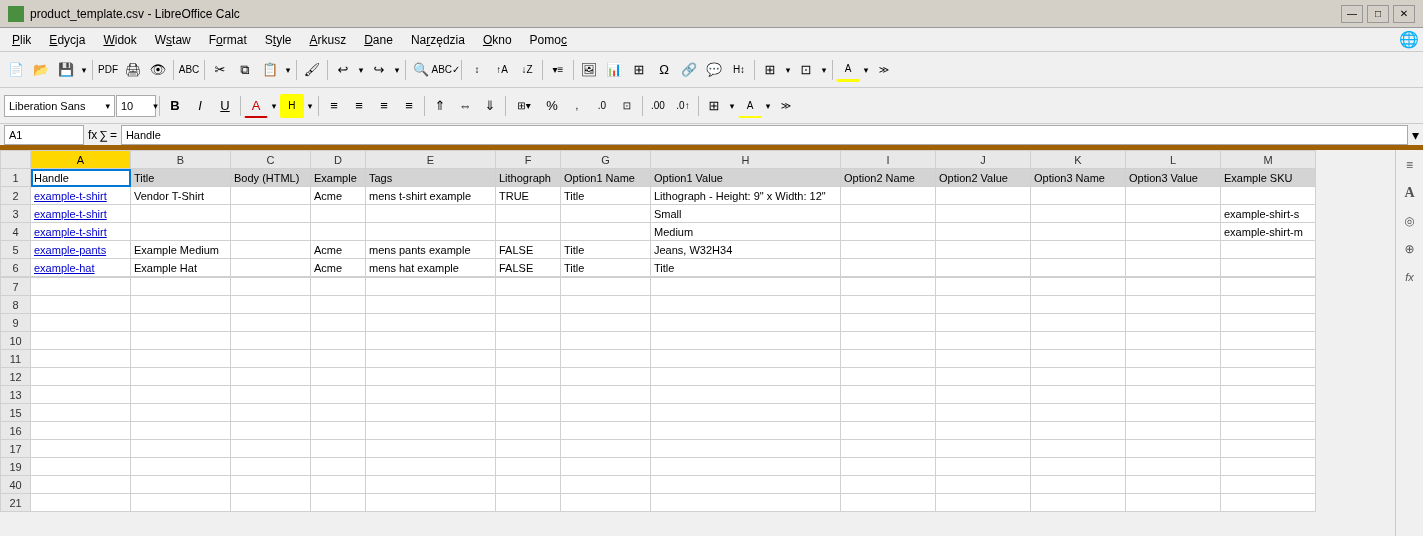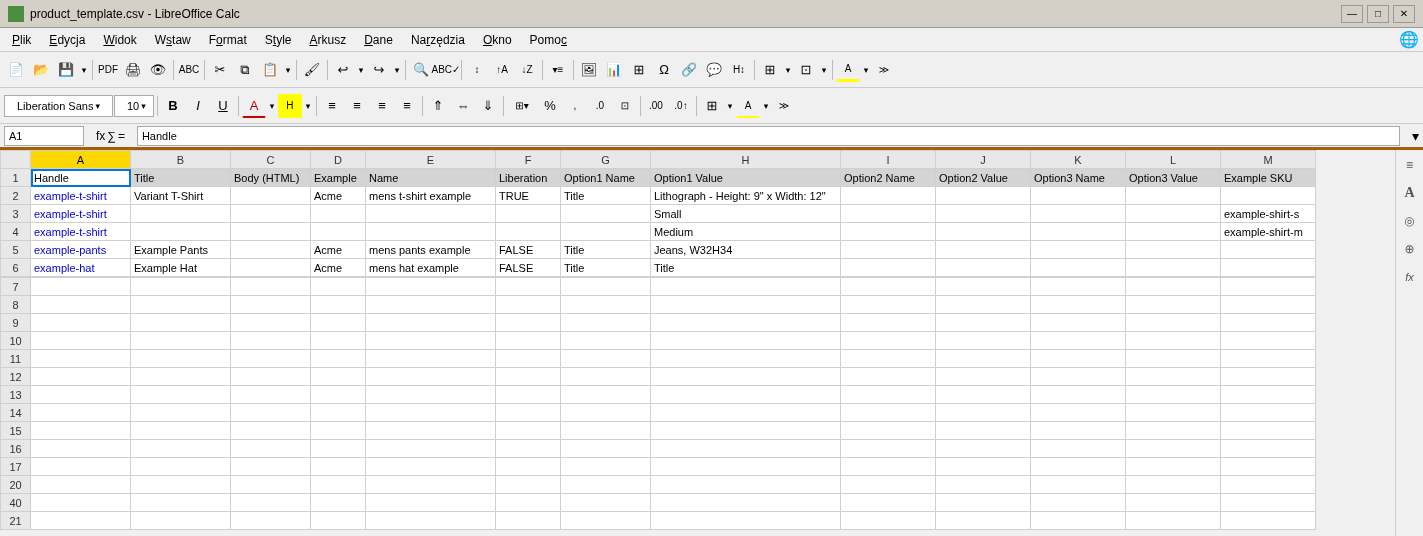--- a/index.html
+++ b/index.html
@@ -60,33 +60,33 @@
     .tb-btn {
       width: 24px; height: 24px;
       background: transparent;
       border: 1px solid transparent;
       display: flex; align-items: center; justify-content: center;
       font-size: 13px; cursor: pointer; border-radius: 2px;
     }
     .tb-sep { width: 1px; height: 20px; background: #bbb; margin: 0 2px; }
     .tb-dropdown {
       height: 22px; border: 1px solid #aaa; background: white;
-      display: flex; align-items: center; padding: 0 12px; font-size: 11px;
-      cursor: pointer; gap: 2px;
+      display: flex; align-items: center; padding: 0 4px; font-size: 11px;
+      cursor: pointer; gap: 20px;
     }
 
     
     .formula-bar {
       background: #f0f0f0;
       height: 26px;
       display: flex;
       align-items: center;
       padding: 0 4px;
-      border-bottom: 3px solid #a16207;
-      gap: 12px;
+      border-bottom: 5px solid #a16207;
+      gap: 4px;
     }
     .cell-ref {
       width: 80px; height: 20px;
       border: 1px solid #aaa;
       background: white;
       display: flex; align-items: center;
       padding: 0 4px; font-size: 11px;
     }
     .formula-icons { display: flex; align-items: center; gap: 2px; font-size: 12px; }
     .formula-input {
@@ -187,21 +187,21 @@
     }
     td.data-cell.header-row {
       background: #d4d4d4;
       font-weight: normal;
     }
     td.data-cell.active-cell {
       background: white;
       outline: 2px solid #0078d4;
       outline-offset: -2px;
     }
-    td.data-cell.col-a { color: #0000cc; }
+    td.data-cell.col-a { color: #0000cc; text-decoration: underline; }
 
     
     .w-col-a { min-width: 100px; max-width: 100px; }
     .w-col-b { min-width: 100px; max-width: 100px; }
     .w-col-c { min-width: 80px; max-width: 80px; }
     .w-col-d { min-width: 55px; max-width: 55px; }
     .w-col-e { min-width: 130px; max-width: 130px; }
     .w-col-f { min-width: 65px; max-width: 65px; }
     .w-col-g { min-width: 90px; max-width: 90px; }
     .w-col-h { min-width: 190px; max-width: 190px; }
@@ -374,35 +374,35 @@
         </tr>
       </thead>
       <tbody id="sheet-body">
 
         <tr>
           <td class="row-header">1</td>
           <td class="data-cell header-row active-cell w-col-a">Handle</td>
           <td class="data-cell header-row w-col-b">Title</td>
           <td class="data-cell header-row w-col-c">Body (HTML)</td>
           <td class="data-cell header-row w-col-d">Example</td>
-          <td class="data-cell header-row w-col-e">Name</td>
-          <td class="data-cell header-row w-col-f">Liberation</td>
+          <td class="data-cell header-row w-col-e">Tags</td>
+          <td class="data-cell header-row w-col-f">Lithograph</td>
           <td class="data-cell header-row w-col-g">Option1 Name</td>
           <td class="data-cell header-row w-col-h">Option1 Value</td>
           <td class="data-cell header-row w-col-i">Option2 Name</td>
           <td class="data-cell header-row w-col-j">Option2 Value</td>
           <td class="data-cell header-row w-col-k">Option3 Name</td>
           <td class="data-cell header-row w-col-l">Option3 Value</td>
           <td class="data-cell header-row w-col-m">Example SKU</td>
         </tr>
 
         <tr>
           <td class="row-header">2</td>
           <td class="data-cell col-a w-col-a">example-t-shirt</td>
-          <td class="data-cell w-col-b">Variant T-Shirt</td>
+          <td class="data-cell w-col-b">Vendor T-Shirt</td>
           <td class="data-cell w-col-c"></td>
           <td class="data-cell w-col-d">Acme</td>
           <td class="data-cell w-col-e">mens t-shirt example</td>
           <td class="data-cell w-col-f">TRUE</td>
           <td class="data-cell w-col-g">Title</td>
           <td class="data-cell w-col-h">Lithograph - Height: 9" x Width: 12"</td>
           <td class="data-cell w-col-i"></td>
           <td class="data-cell w-col-j"></td>
           <td class="data-cell w-col-k"></td>
           <td class="data-cell w-col-l"></td>
@@ -439,21 +439,21 @@
           <td class="data-cell w-col-i"></td>
           <td class="data-cell w-col-j"></td>
           <td class="data-cell w-col-k"></td>
           <td class="data-cell w-col-l"></td>
           <td class="data-cell w-col-m">example-shirt-m</td>
         </tr>
 
         <tr>
           <td class="row-header">5</td>
           <td class="data-cell col-a w-col-a">example-pants</td>
-          <td class="data-cell w-col-b">Example Pants</td>
+          <td class="data-cell w-col-b">Example Medium</td>
           <td class="data-cell w-col-c"></td>
           <td class="data-cell w-col-d">Acme</td>
           <td class="data-cell w-col-e">mens pants example</td>
           <td class="data-cell w-col-f">FALSE</td>
           <td class="data-cell w-col-g">Title</td>
           <td class="data-cell w-col-h">Jeans, W32H34</td>
           <td class="data-cell w-col-i"></td>
           <td class="data-cell w-col-j"></td>
           <td class="data-cell w-col-k"></td>
           <td class="data-cell w-col-l"></td>
@@ -588,36 +588,20 @@
               <td class="data-cell w-col-f"></td>
               <td class="data-cell w-col-g"></td>
               <td class="data-cell w-col-h"></td>
               <td class="data-cell w-col-i"></td>
               <td class="data-cell w-col-j"></td>
               <td class="data-cell w-col-k"></td>
               <td class="data-cell w-col-l"></td>
               <td class="data-cell w-col-m"></td>
             </tr>
             <tr>
-              <td class="row-header">14</td>
-              <td class="data-cell w-col-a"></td>
-              <td class="data-cell w-col-b"></td>
-              <td class="data-cell w-col-c"></td>
-              <td class="data-cell w-col-d"></td>
-              <td class="data-cell w-col-e"></td>
-              <td class="data-cell w-col-f"></td>
-              <td class="data-cell w-col-g"></td>
-              <td class="data-cell w-col-h"></td>
-              <td class="data-cell w-col-i"></td>
-              <td class="data-cell w-col-j"></td>
-              <td class="data-cell w-col-k"></td>
-              <td class="data-cell w-col-l"></td>
-              <td class="data-cell w-col-m"></td>
-            </tr>
-            <tr>
               <td class="row-header">15</td>
               <td class="data-cell w-col-a"></td>
               <td class="data-cell w-col-b"></td>
               <td class="data-cell w-col-c"></td>
               <td class="data-cell w-col-d"></td>
               <td class="data-cell w-col-e"></td>
               <td class="data-cell w-col-f"></td>
               <td class="data-cell w-col-g"></td>
               <td class="data-cell w-col-h"></td>
               <td class="data-cell w-col-i"></td>
@@ -652,21 +636,21 @@
               <td class="data-cell w-col-f"></td>
               <td class="data-cell w-col-g"></td>
               <td class="data-cell w-col-h"></td>
               <td class="data-cell w-col-i"></td>
               <td class="data-cell w-col-j"></td>
               <td class="data-cell w-col-k"></td>
               <td class="data-cell w-col-l"></td>
               <td class="data-cell w-col-m"></td>
             </tr>
             <tr>
-              <td class="row-header">20</td>
+              <td class="row-header">19</td>
               <td class="data-cell w-col-a"></td>
               <td class="data-cell w-col-b"></td>
               <td class="data-cell w-col-c"></td>
               <td class="data-cell w-col-d"></td>
               <td class="data-cell w-col-e"></td>
               <td class="data-cell w-col-f"></td>
               <td class="data-cell w-col-g"></td>
               <td class="data-cell w-col-h"></td>
               <td class="data-cell w-col-i"></td>
               <td class="data-cell w-col-j"></td>

